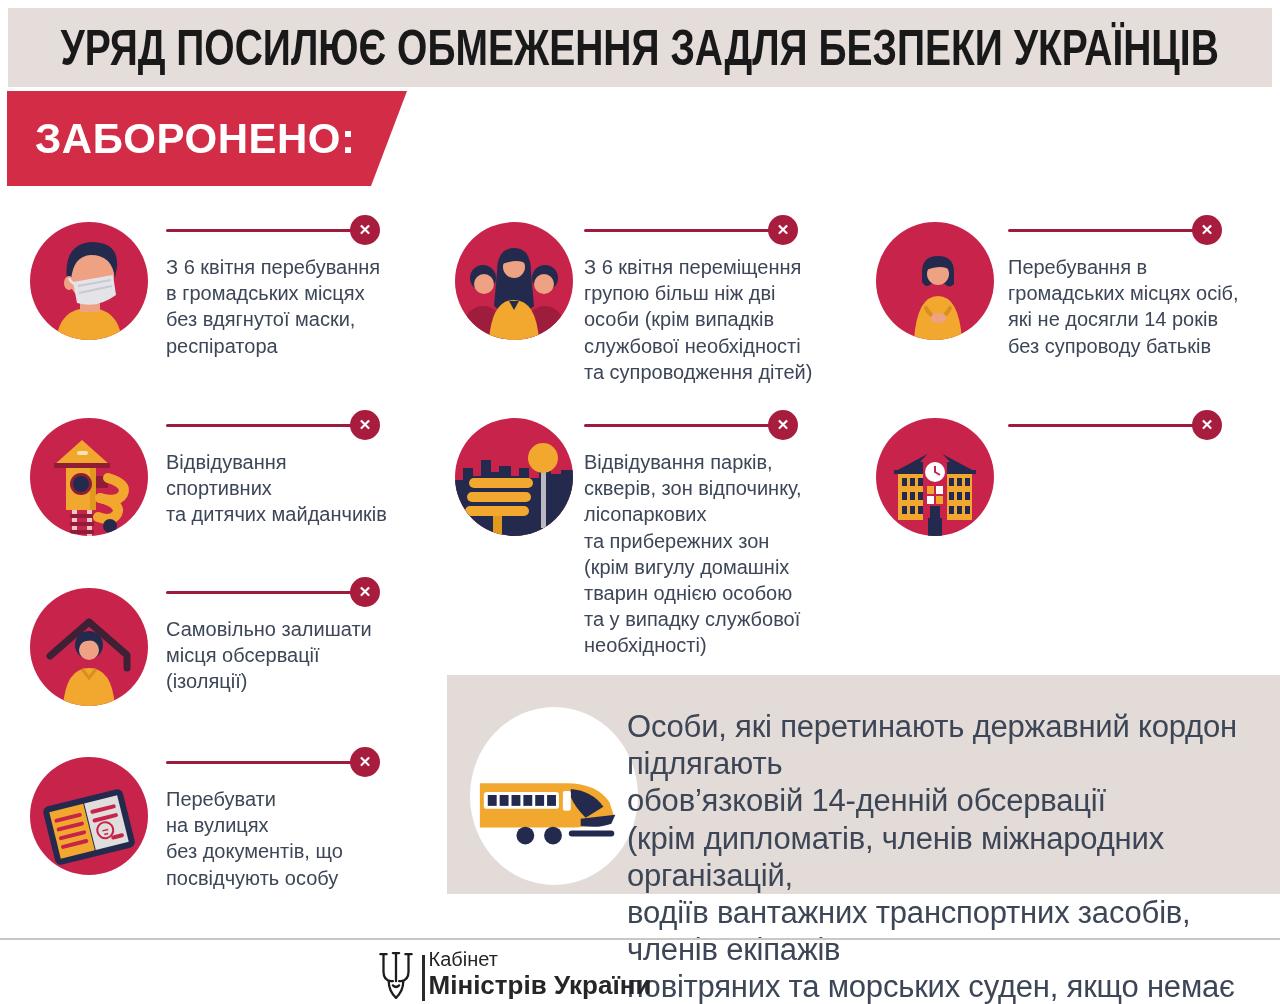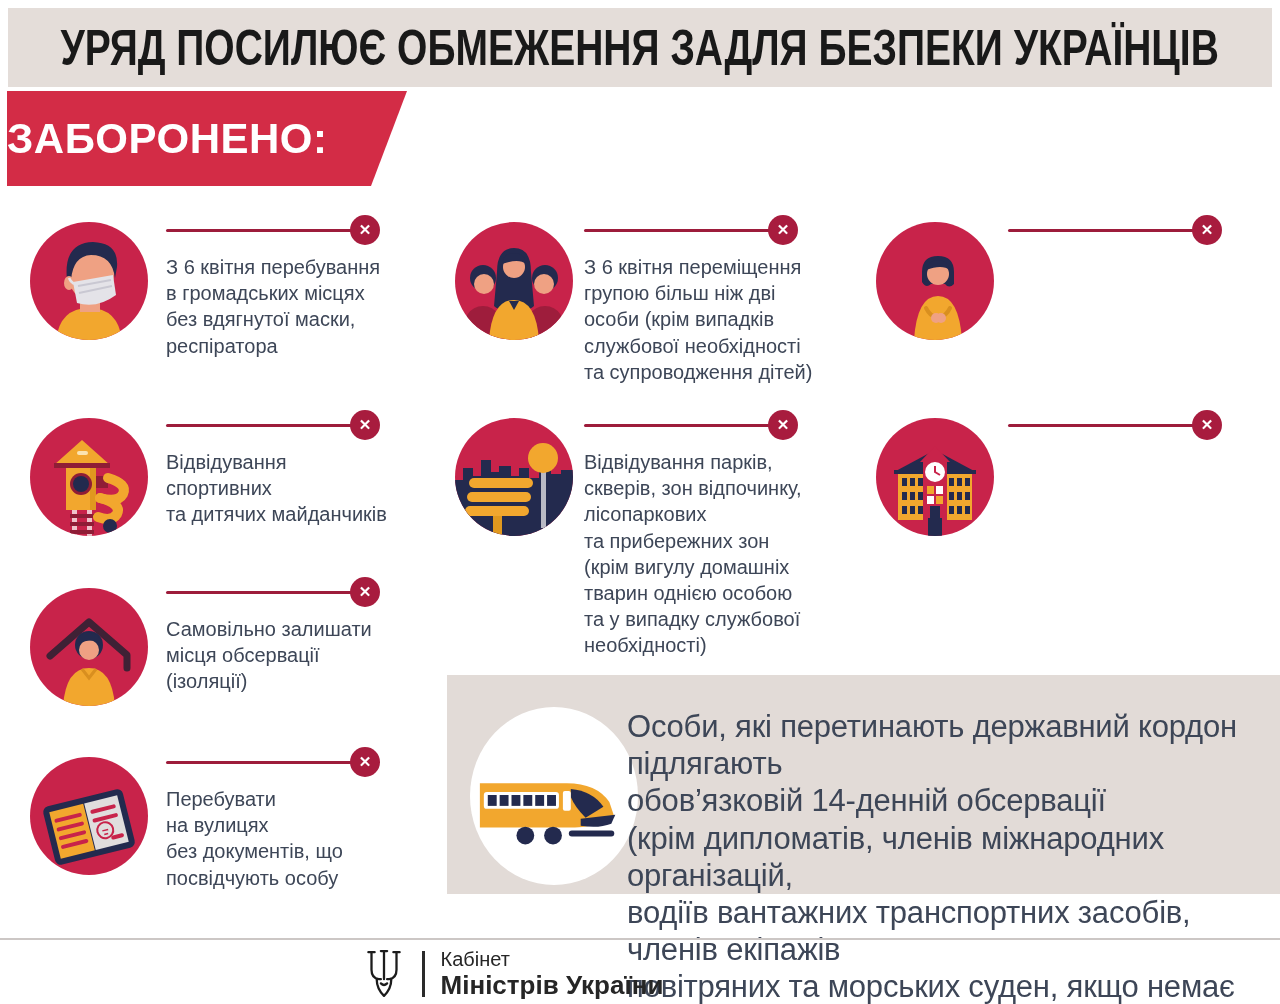--- a/index.html
+++ b/index.html
@@ -10,21 +10,21 @@
   .header{position:absolute;left:8px;top:8px;width:1264px;height:79px;
           background:var(--header_bg,#e4ddd9);display:flex;align-items:center;justify-content:center;}
   .header-title{font-size:50px;font-weight:700;color:#191919;white-space:nowrap;
                 transform:scaleX(.78);letter-spacing:0;}
 
   
   .banner{position:absolute;left:7px;top:91px;width:400px;height:95px;
           background:var(--banner_red,#d32c46);
           clip-path:polygon(0 0,100% 0,91% 100%,0 100%);
           display:flex;align-items:center;}
-  .banner-label{font-size:42px;font-weight:700;color:#fff;letter-spacing:.5px;}
+  .banner-label{margin-left:28px;font-size:42px;font-weight:700;color:#fff;letter-spacing:.5px;}
 
   
   .item-circle{position:absolute;width:118px;height:118px;border-radius:50%;
                background:var(--circle_red,#c8234a);overflow:hidden;}
   .item-circle svg{width:100%;height:100%;display:block;}
 
   
   .item-content{position:absolute;}
   .strike{display:flex;align-items:center;height:30px;width:214px;}
   .strike-line{flex:1;height:3px;background:var(--strike_red,#9d1c3b);border-radius:2px;margin-right:-3px;}
@@ -49,21 +49,21 @@
   .notice-circle{position:absolute;left:23px;top:32px;width:168px;height:178px;border-radius:50%;
                  background:#fff;overflow:hidden;}
   .notice-circle svg{width:100%;height:100%;display:block;}
   .notice-text{position:absolute;left:180px;top:33px;width:645px;
                font-size:31px;line-height:1.2;letter-spacing:-0.2px;
                color:var(--text_color,#3d4657);white-space:pre-line;}
 
   
   .footer-divider{position:absolute;left:0;top:938px;width:1280px;height:2px;background:#ccc7c5;}
   .footer{position:absolute;left:0;top:948px;width:1025px;display:flex;
-          justify-content:center;align-items:center;gap:16px;}
+          justify-content:center;align-items:flex-end;gap:4px;}
   .emblem svg{width:44px;height:50px;display:block;}
   .footer-bar{width:3px;height:46px;background:#2a2a2a;}
   .footer-text{color:#262626;}
   .footer-line1{font-size:20px;font-weight:400;line-height:1.15;}
   .footer-line2{font-size:26px;font-weight:700;line-height:1.15;}
 </style>
 </head>
 <body>
 
 <div class="canvas">
@@ -141,20 +141,24 @@
         <circle cx="65" cy="96" r="5" fill="#efa183"></circle>
     </svg>
   </div>
   <div class="item-content t3">
     <div class="strike">
       <div class="strike-line"></div>
       <div class="x-badge">
           <span>✕</span>
         </div>
     </div>
+    <div class="item-text">Перебування в
+громадських місцях осіб,
+які не досягли 14 років
+без супроводу батьків</div>
   </div>
 
   <div class="item-circle c4">
     <svg viewBox="0 0 118 118" aria-hidden="true">
       <polygon points="52,22 80,47 24,47" fill="#f2a72e"></polygon>
       <rect x="24" y="45" width="56" height="5" fill="#8f1d36"></rect>
       <rect x="47" y="33" width="11" height="4" rx="2" fill="#fbe3b0"></rect>
       <rect x="36" y="50" width="30" height="42" fill="#f2a72e"></rect>
       <rect x="60" y="50" width="6" height="42" fill="#e0981f"></rect>
       <circle cx="51" cy="66" r="11" fill="#8f1d36"></circle>

